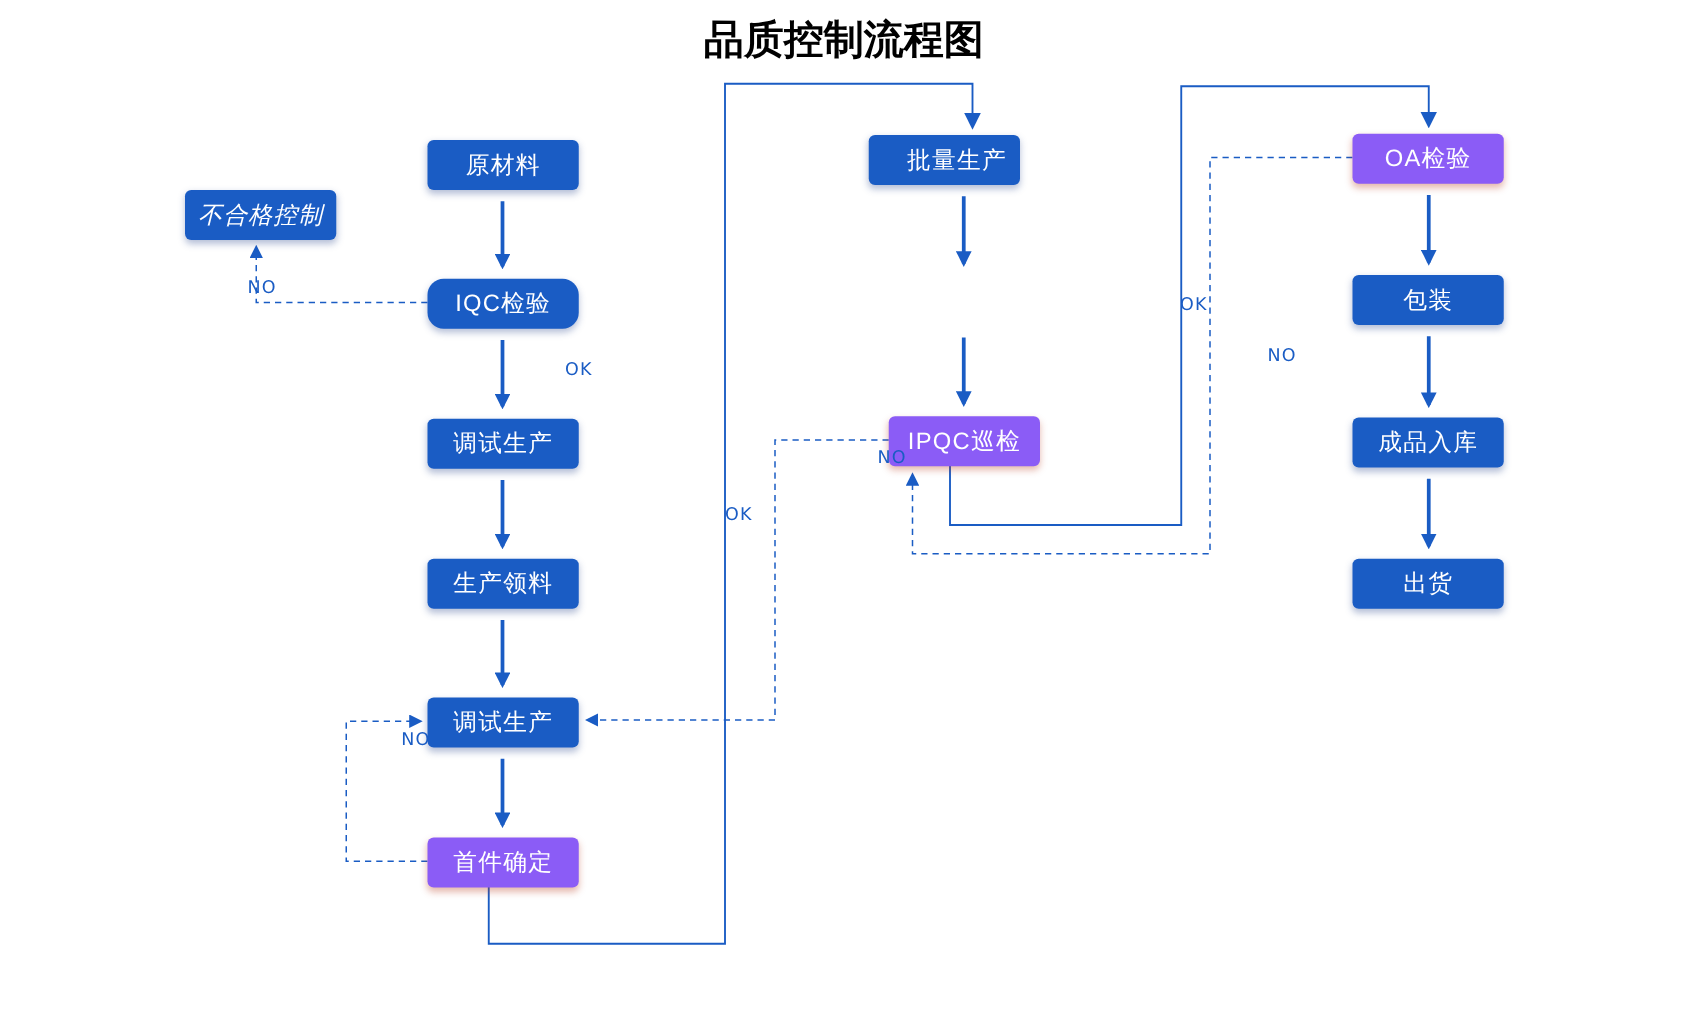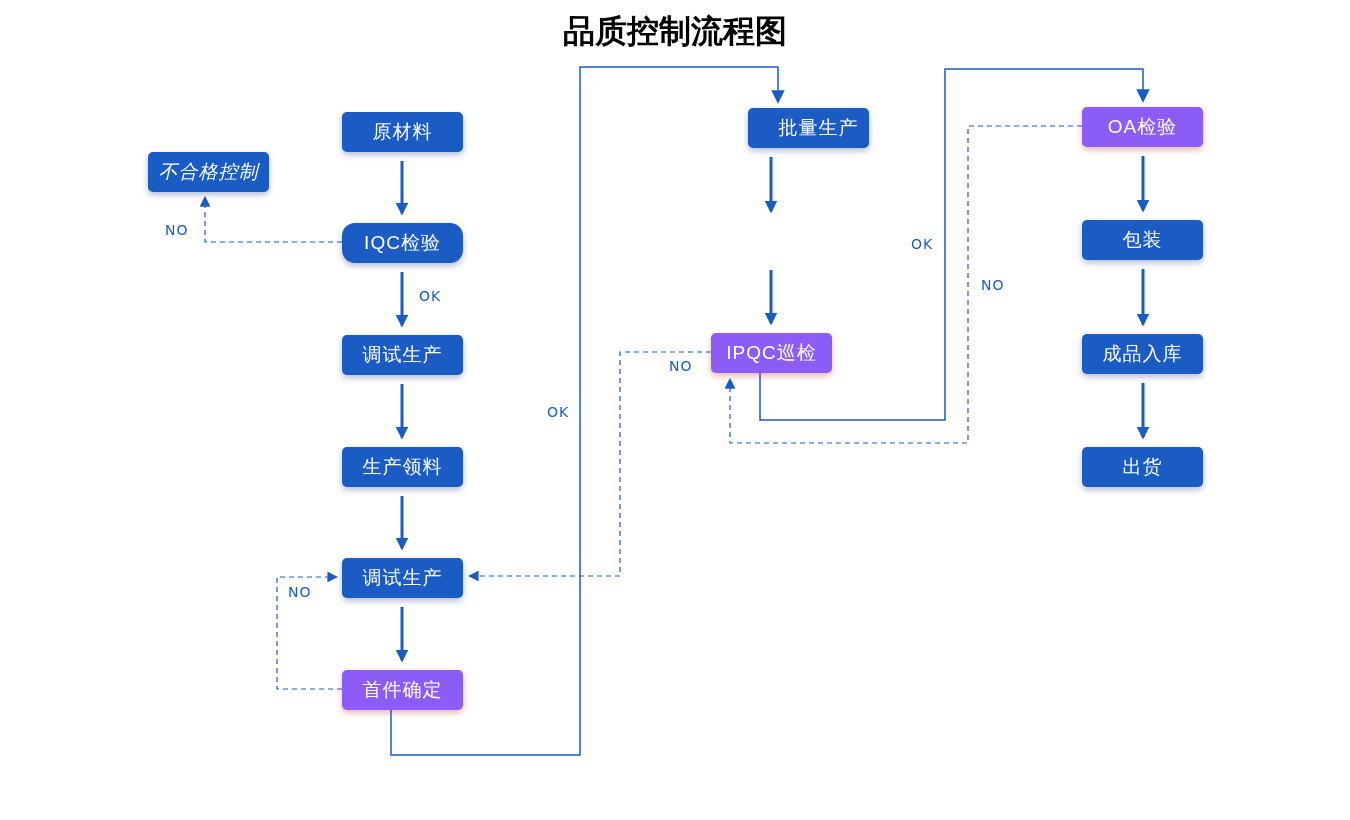--- a/index.html
+++ b/index.html
@@ -32,20 +32,21 @@
   }
   .node.blue{background:#1A5CC4;}
   .node.red{background:#8b5cf6;box-shadow:0 3px 6px rgba(180,50,20,0.35);}
   .edge-label{
     position:absolute;
     font-size:14px;
     color:#1A5CC4;
     font-family:"DejaVu Sans","Liberation Sans",sans-serif;
     letter-spacing:1px;
     z-index:2;
+    margin-left:33px;
   }
   .flow-arrow{stroke:#1A5CC4;stroke-width:3;fill:none;}
   .route{stroke:#1A5CC4;stroke-width:1.5;fill:none;}
   .dashed{stroke:#1A5CC4;stroke-width:1.2;fill:none;stroke-dasharray:5 4;}
 </style>
 </head>
 <body>
 
 <div id="stage">
 
@@ -98,21 +99,21 @@
   <div class="node blue" style="left:342px;top:447px;">
     <span>生产领料</span>
   </div>
   <div class="node blue" style="left:342px;top:558px;">
     <span>调试生产</span>
   </div>
   <div class="node red" style="left:342px;top:670px;">
     <span>首件确定</span>
   </div>
 
-  <div class="node blue" style="left:748px;top:108px;padding-left:20px;">
+  <div class="node blue" style="left:695px;top:108px;padding-left:20px;">
     <span>批量生产</span>
   </div>
   <div class="node red" style="left:711px;top:333px;">
     <span>IPQC巡检</span>
   </div>
 
   <div class="node red" style="left:1082px;top:107px;">
     <span>OA检验</span>
   </div>
   <div class="node blue" style="left:1082px;top:220px;">

